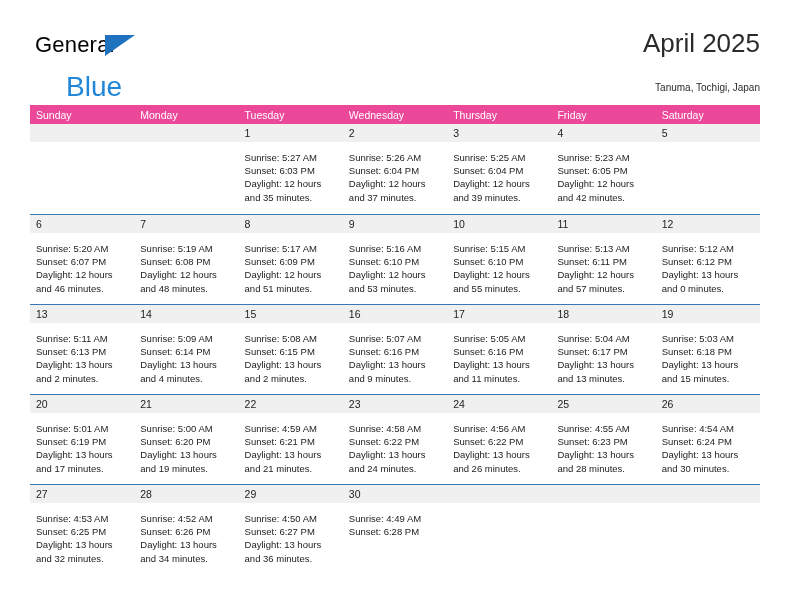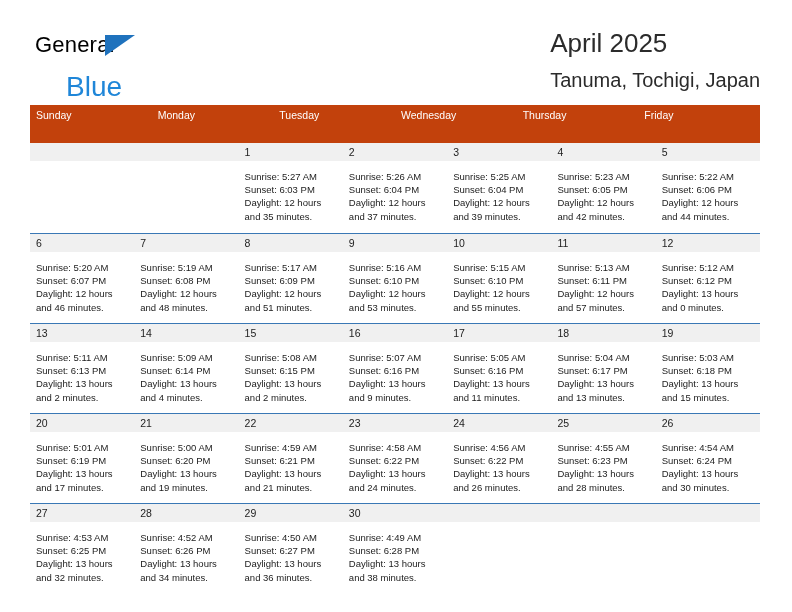--- a/index.html
+++ b/index.html
@@ -64,47 +64,48 @@
     font-size: 28px;
     color: #1f86d8;
     line-height: 26px;
     margin-top: 20px;
   }
 
   .title-block {
     position: absolute;
     right: 0;
     top: 0;
+    text-align: right;
   }
   .cal-title {
     font-size: 26px;
     color: #2b2b2b;
     line-height: 34px;
     white-space: nowrap;
   }
   .cal-subtitle {
-    font-size: 20px;
+    font-size: 10px;
     color: #2b2b2b;
     line-height: 20px;
-    margin-top: 10px;
+    margin-top: 18px;
     white-space: nowrap;
   }
 
   
   .calendar {
     position: absolute;
     left: 30px;
     top: 105px;
     width: 730px;
   }
 
   .weekday-row {
     display: flex;
-    background: #c2410c;
-    height: 38px;
+    background: #ec4899;
+    height: 19px;
   }
   .weekday {
     flex: 1 1 0;
     color: #ffffff;
     font-size: 10.5px;
     line-height: 21px;
     padding-left: 6px;
     box-sizing: border-box;
     white-space: nowrap;
     overflow: hidden;
@@ -175,20 +176,21 @@
 
   <div class="calendar">
 
     <div class="weekday-row">
       <div class="weekday">Sunday</div>
       <div class="weekday">Monday</div>
       <div class="weekday">Tuesday</div>
       <div class="weekday">Wednesday</div>
       <div class="weekday">Thursday</div>
       <div class="weekday">Friday</div>
+      <div class="weekday">Saturday</div>
     </div>
 
     <div class="week-row first">
       <div class="day-cell empty">
         <div class="day-number"></div>
         <div class="day-body">
           <div></div>
           <div></div>
           <div class="daylight"></div>
         </div>
@@ -228,25 +230,20 @@
       <div class="day-cell">
         <div class="day-number">4</div>
         <div class="day-body">
           <div>Sunrise: 5:23 AM</div>
           <div>Sunset: 6:05 PM</div>
           <div class="daylight">Daylight: 12 hours and 42 minutes.</div>
         </div>
       </div>
       <div class="day-cell">
         <div class="day-number">5</div>
-        <div class="day-body">
-          <div>Sunrise: 5:22 AM</div>
-          <div>Sunset: 6:06 PM</div>
-          <div class="daylight">Daylight: 12 hours and 44 minutes.</div>
-        </div>
       </div>
     </div>
 
     <div class="week-row">
       <div class="day-cell">
         <div class="day-number">6</div>
         <div class="day-body">
           <div>Sunrise: 5:20 AM</div>
           <div>Sunset: 6:07 PM</div>
           <div class="daylight">Daylight: 12 hours and 46 minutes.</div>
@@ -443,21 +440,20 @@
           <div>Sunrise: 4:50 AM</div>
           <div>Sunset: 6:27 PM</div>
           <div class="daylight">Daylight: 13 hours and 36 minutes.</div>
         </div>
       </div>
       <div class="day-cell">
         <div class="day-number">30</div>
         <div class="day-body">
           <div>Sunrise: 4:49 AM</div>
           <div>Sunset: 6:28 PM</div>
-          <div class="daylight">Daylight: 13 hours and 38 minutes.</div>
         </div>
       </div>
       <div class="day-cell empty">
         <div class="day-number"></div>
         <div class="day-body">
           <div></div>
           <div></div>
           <div class="daylight"></div>
         </div>
       </div>

